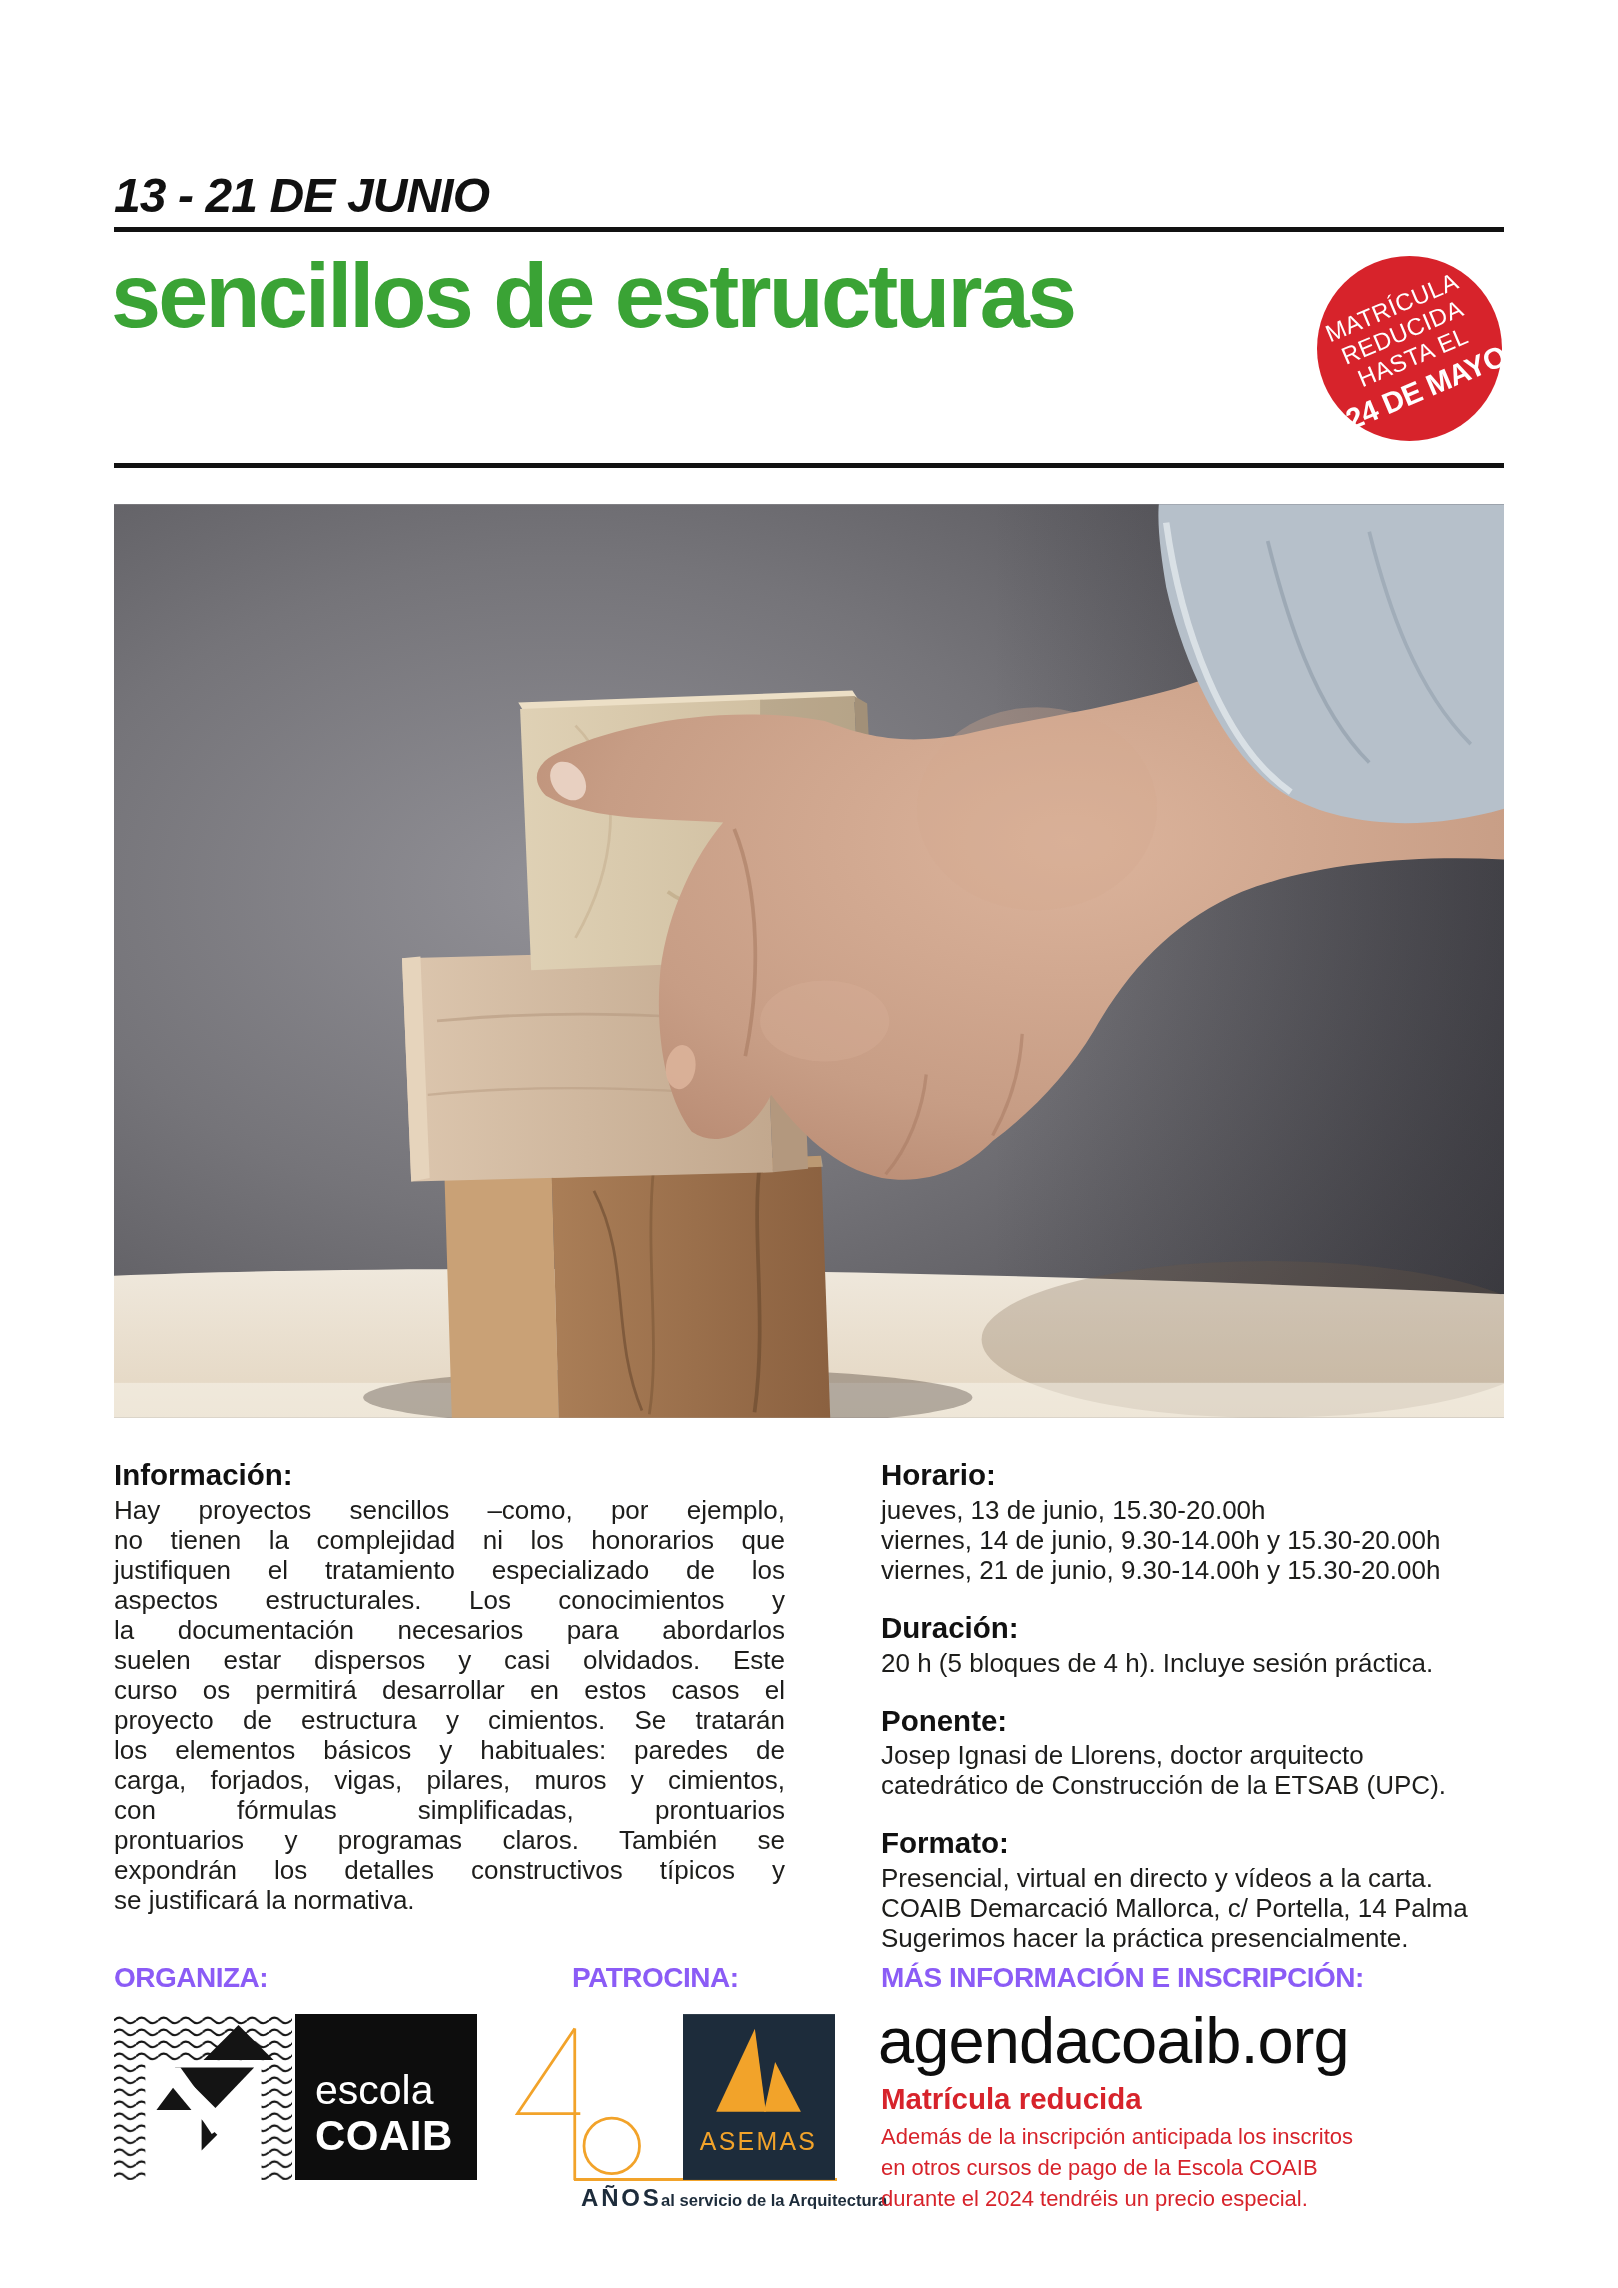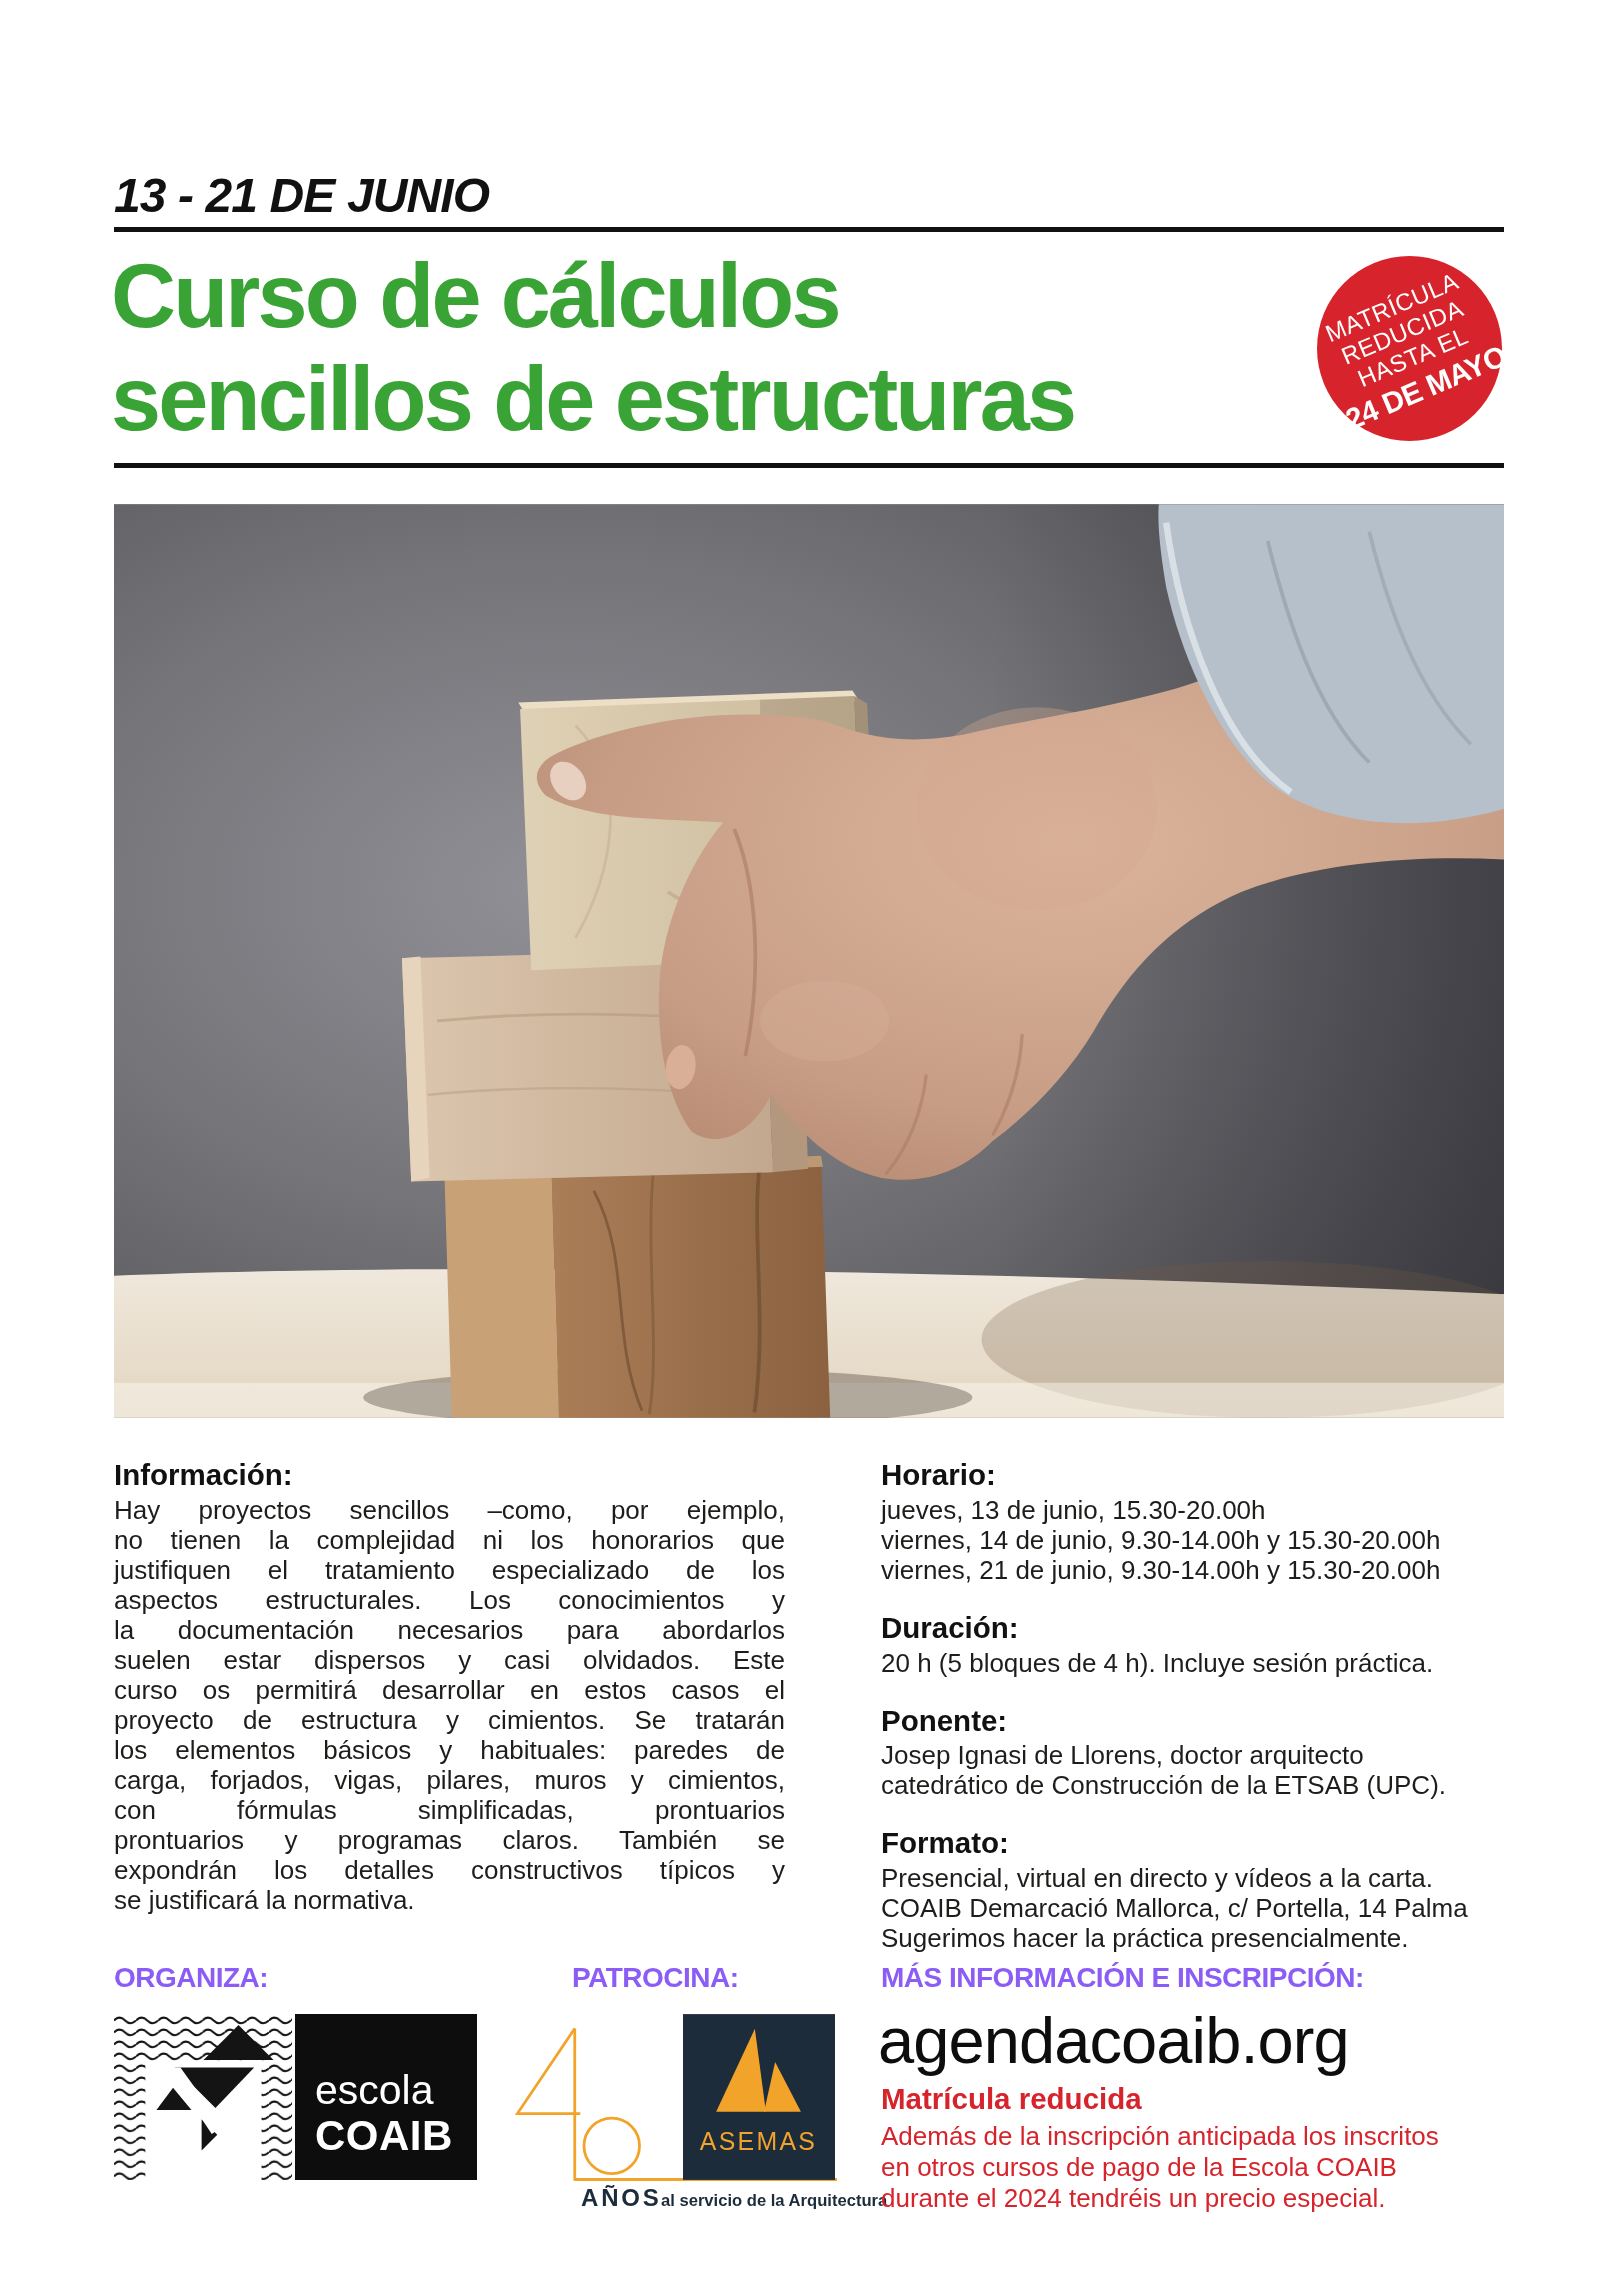--- a/index.html
+++ b/index.html
@@ -45,31 +45,30 @@
   .escola-line1{font-size:41px;line-height:44px;font-weight:normal;}
   .escola-line2{font-size:42px;line-height:48px;font-weight:bold;letter-spacing:0.5px;}
   .forty{left:510px;top:2021px;width:148px;height:162px;}
   .asemas-box{left:683px;width:152px;}
   .orange-line{left:574px;top:2178px;width:263px;height:2.8px;background:#f2a32a;}
   .anos{left:581px;top:2184px;font-size:24px;letter-spacing:2.8px;font-weight:bold;color:#1d2c3b;}
   .tagline{left:661px;top:2191px;font-size:16.6px;font-weight:bold;color:#1d2c3b;}
   .url{left:878px;top:2003px;font-size:65px;font-weight:normal;letter-spacing:-0.9px;color:#0d0d0d;}
   .promo-h{left:881px;top:2082px;font-size:29.5px;font-weight:bold;color:#d7232b;}
   .promo{left:881px;top:2121px;width:637px;}
-  .promo > div{font-size:26px;line-height:31px;color:#d7232b;white-space:nowrap;}
+  .promo > div{font-size:22px;line-height:31px;color:#d7232b;white-space:nowrap;}
 </style>
 </head>
 <body>
 
 <div class="page">
 
   <div class="abs date-label">13 - 21 DE JUNIO</div>
   <div class="abs rule rule-1"></div>
   <div class="abs title">
-    <div>Curso de cálculos</div>
     <div>sencillos de estructuras</div>
   </div>
 
   <div class="abs badge">
     <div class="badge-inner">
       <div class="b-line">MATRÍCULA</div>
       <div class="b-line">REDUCIDA</div>
       <div class="b-line">HASTA EL</div>
       <div class="b-em">24 DE MAYO</div>
     </div>

